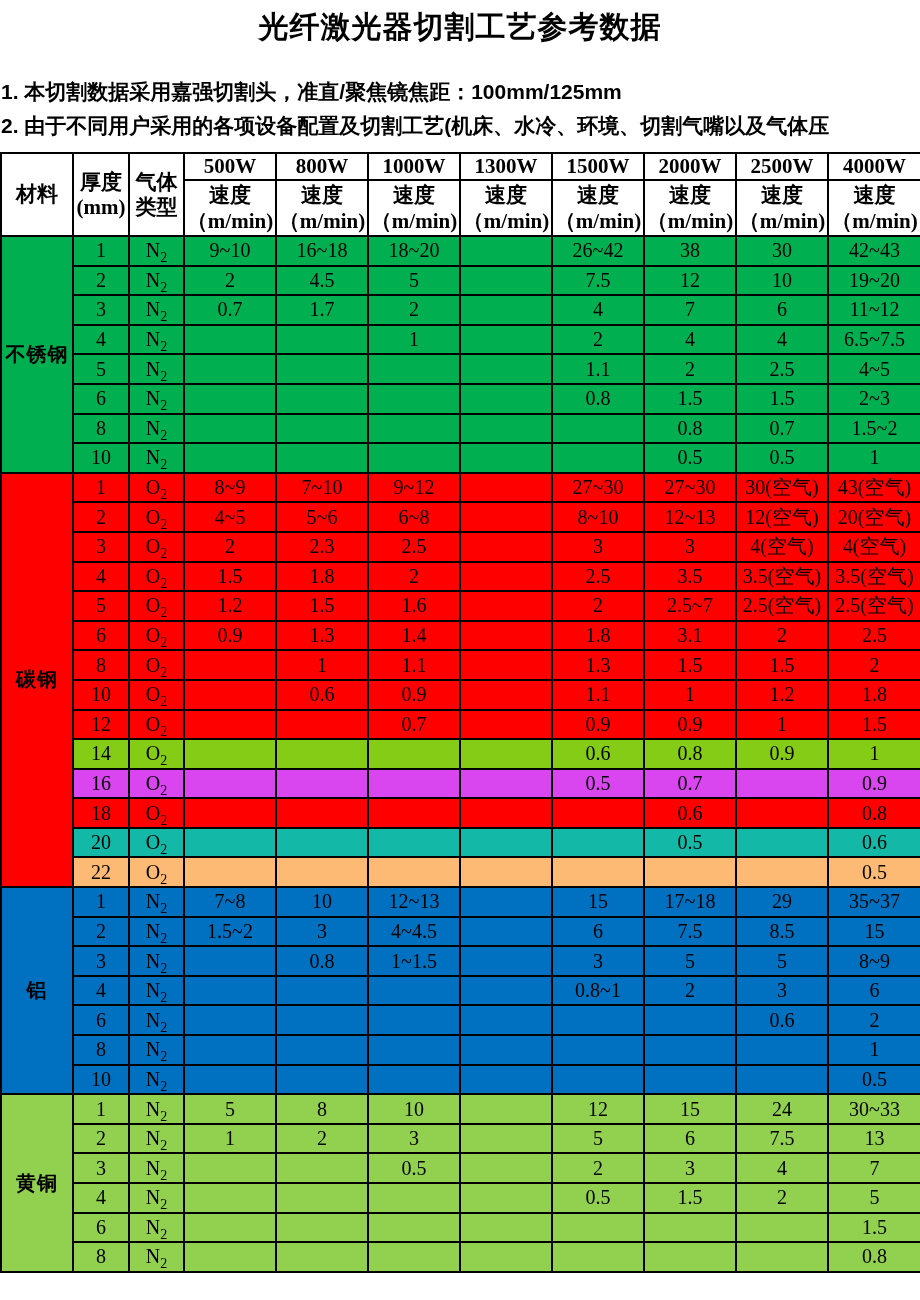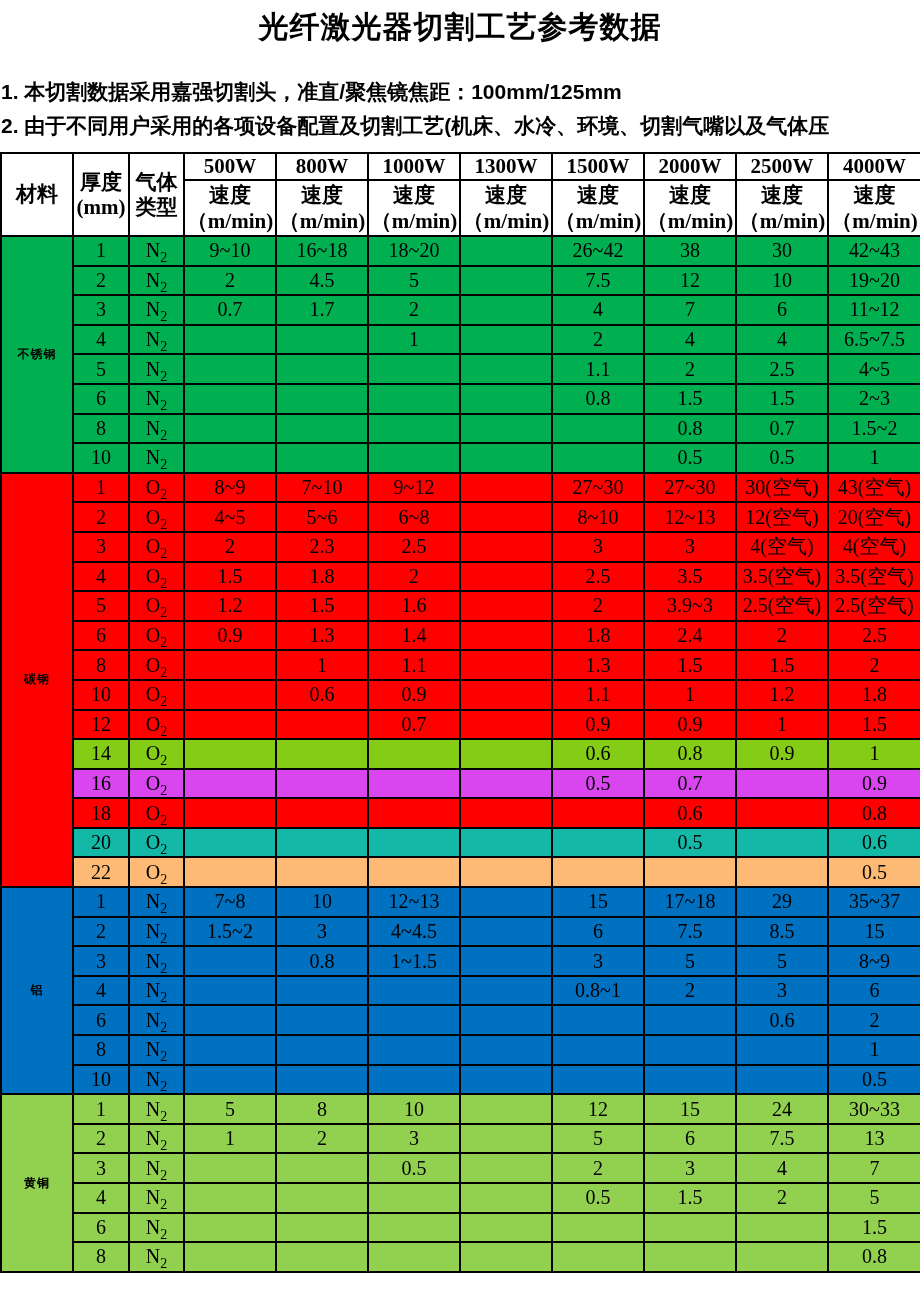--- a/index.html
+++ b/index.html
@@ -46,21 +46,21 @@
   thead th {
     background: #fff;
     font-weight: bold;
     font-size: 21px;
     line-height: 25px;
   }
   tr.power-row th.power-h { height: 26px; }
   tr.speed-row th { height: 56px; line-height: 26px; }
   tbody tr { height: 29.6px; }
   tbody td { font-size: 20px; font-weight: normal; }
-  td.material-cell { font-weight: bold; font-size: 12px; letter-spacing: 1px; font-family: Liberation Mono, monospace; }
+  td.material-cell { font-weight: bold; font-size: 20px; letter-spacing: 1px; font-family: Liberation Mono, monospace; }
   td.gas-cell sub { font-size: 70%; line-height: 0; }
 </style>
 </head>
 <body>
 
 <div class="page">
 
   <div class="title">光纤激光器切割工艺参考数据</div>
 
   <div class="notes">
@@ -285,33 +285,33 @@
           <td>3.5(空气)</td>
         </tr>
         <tr style="background-color: rgb(255, 0, 0);">
           <td>5</td>
           <td class="gas-cell"><span>O</span><sub>2</sub></td>
           <td>1.2</td>
           <td>1.5</td>
           <td>1.6</td>
           <td></td>
           <td>2</td>
-          <td>3.9~3</td>
+          <td>2.5~7</td>
           <td>2.5(空气)</td>
           <td>2.5(空气)</td>
         </tr>
         <tr style="background-color: rgb(255, 0, 0);">
           <td>6</td>
           <td class="gas-cell"><span>O</span><sub>2</sub></td>
           <td>0.9</td>
           <td>1.3</td>
           <td>1.4</td>
           <td></td>
           <td>1.8</td>
-          <td>2.4</td>
+          <td>3.1</td>
           <td>2</td>
           <td>2.5</td>
         </tr>
         <tr style="background-color: rgb(255, 0, 0);">
           <td>8</td>
           <td class="gas-cell"><span>O</span><sub>2</sub></td>
           <td></td>
           <td>1</td>
           <td>1.1</td>
           <td></td>

